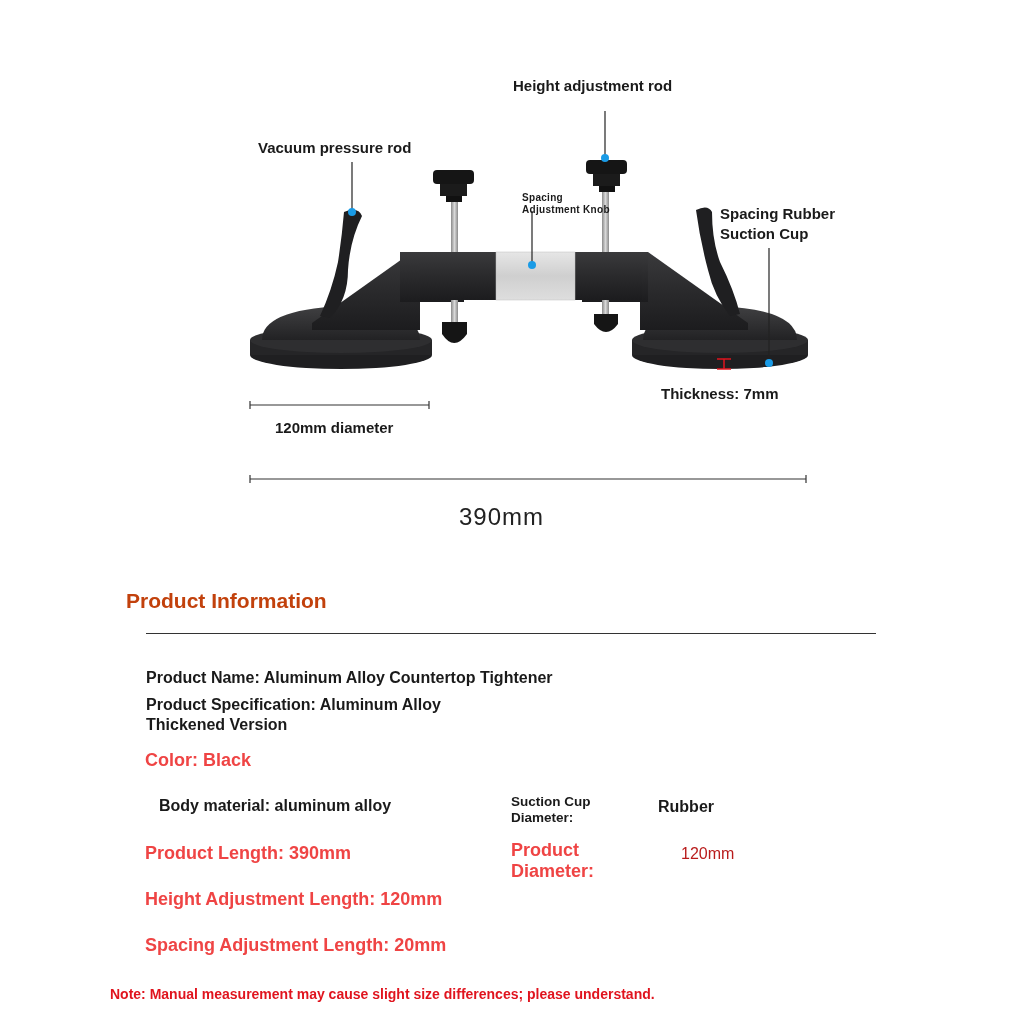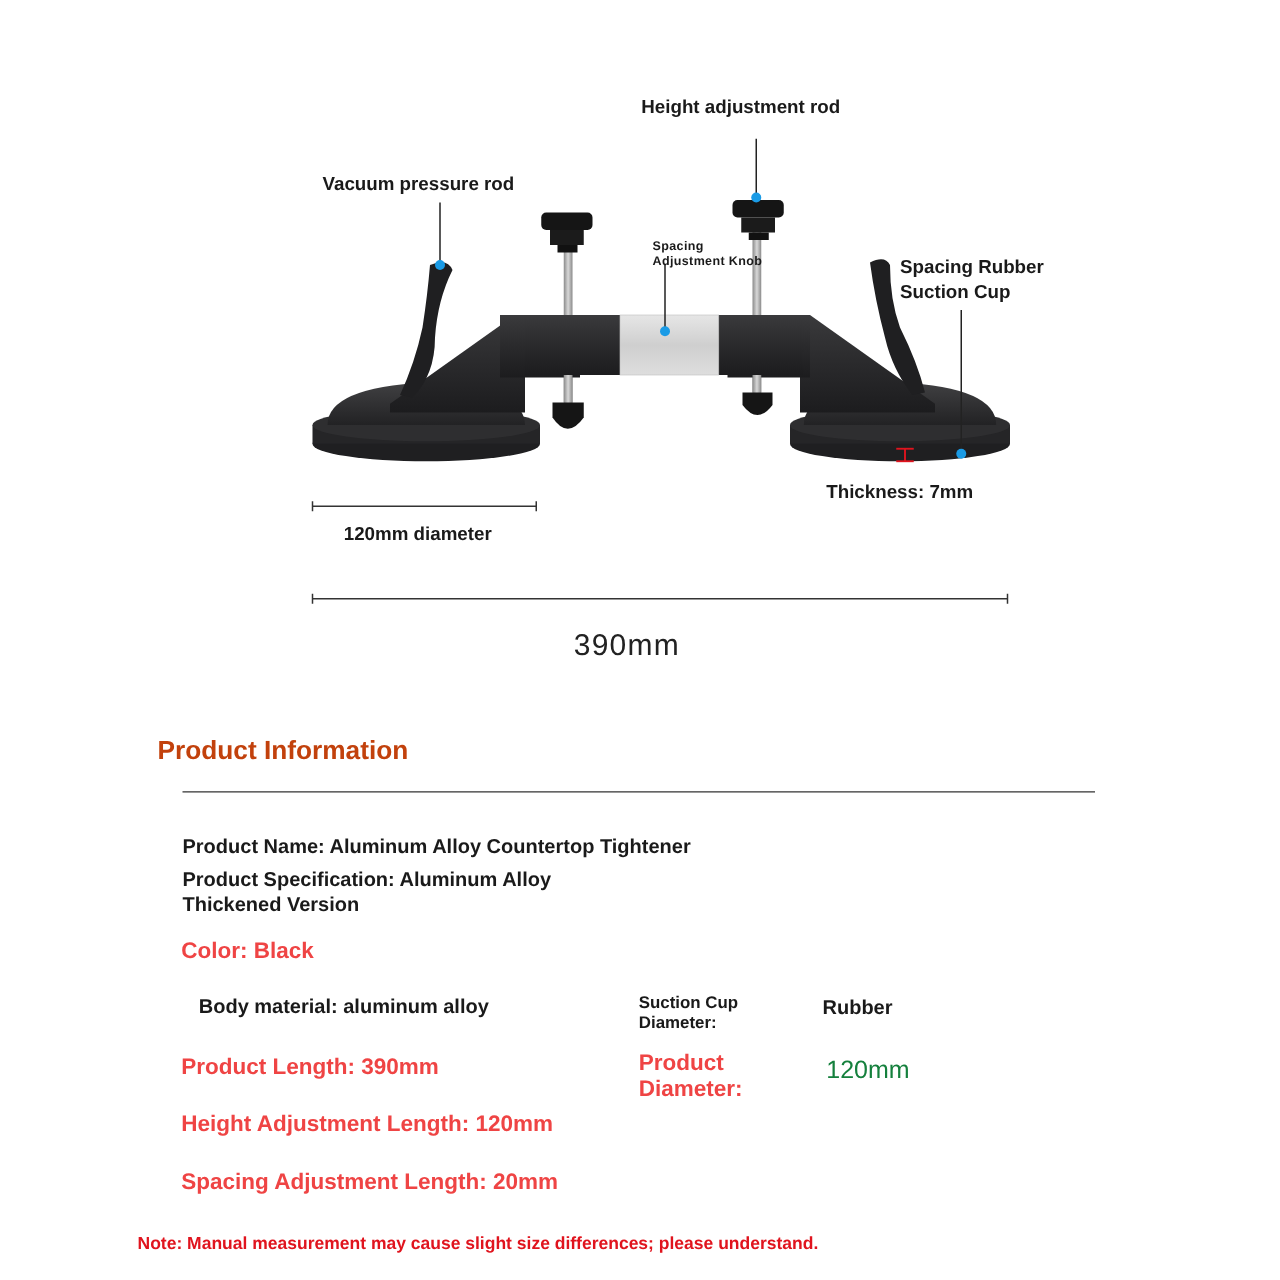--- a/index.html
+++ b/index.html
@@ -10,21 +10,21 @@
     .callout { font-size: 15px; }
     .small { font-size: 10px; line-height: 12px; letter-spacing: 0.3px; }
     .diagram { position: absolute; left: 0; top: 0; width: 1024px; height: 560px; }
     .dim-text { font-size: 15px; }
     .big-dim { font-size: 24px; font-weight: normal; letter-spacing: 1px; color: #222; }
     .section-title { font-size: 21px; font-weight: bold; color: #c2410c; }
     .rule { position: absolute; left: 146px; top: 633px; width: 730px; height: 1px; background: #333; }
     .info { font-size: 16px; font-weight: bold; color: #1a1a1a; }
     .info-lg { font-size: 18px; font-weight: bold; color: #ef4444; }
     .info-sm { font-size: 13.5px; font-weight: bold; color: #1a1a1a; line-height: 16px; }
-    .value-plain { font-size: 20px; font-weight: normal; color: #15803d; }
+    .value-plain { font-size: 16px; font-weight: normal; color: #b91c1c; margin-left: 20px; }
     .note { font-size: 14px; font-weight: bold; color: #e0141e; }
   </style>
 </head>
 <body>
 
 <svg class="diagram" viewBox="0 0 1024 560" xmlns="http://www.w3.org/2000/svg">
   <defs>
     <linearGradient id="bodyGrad" x1="0" y1="0" x2="0" y2="1">
       <stop offset="0" stop-color="#3a3a3c"></stop>
       <stop offset="0.5" stop-color="#2a2a2c"></stop>

